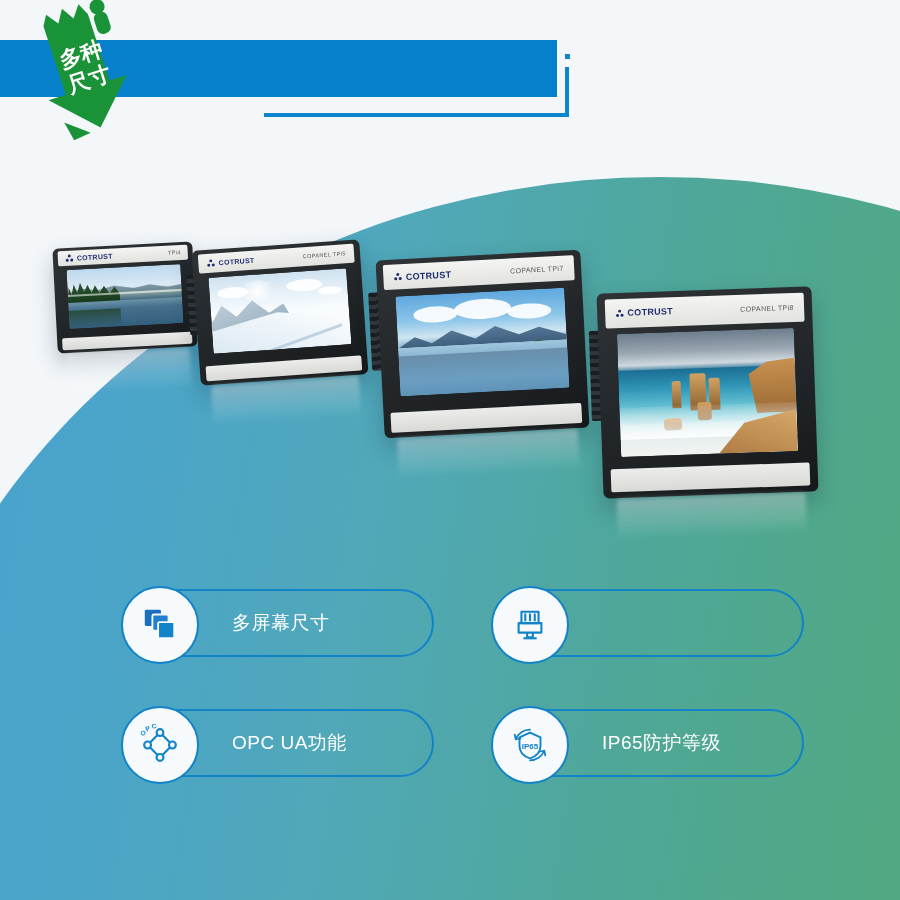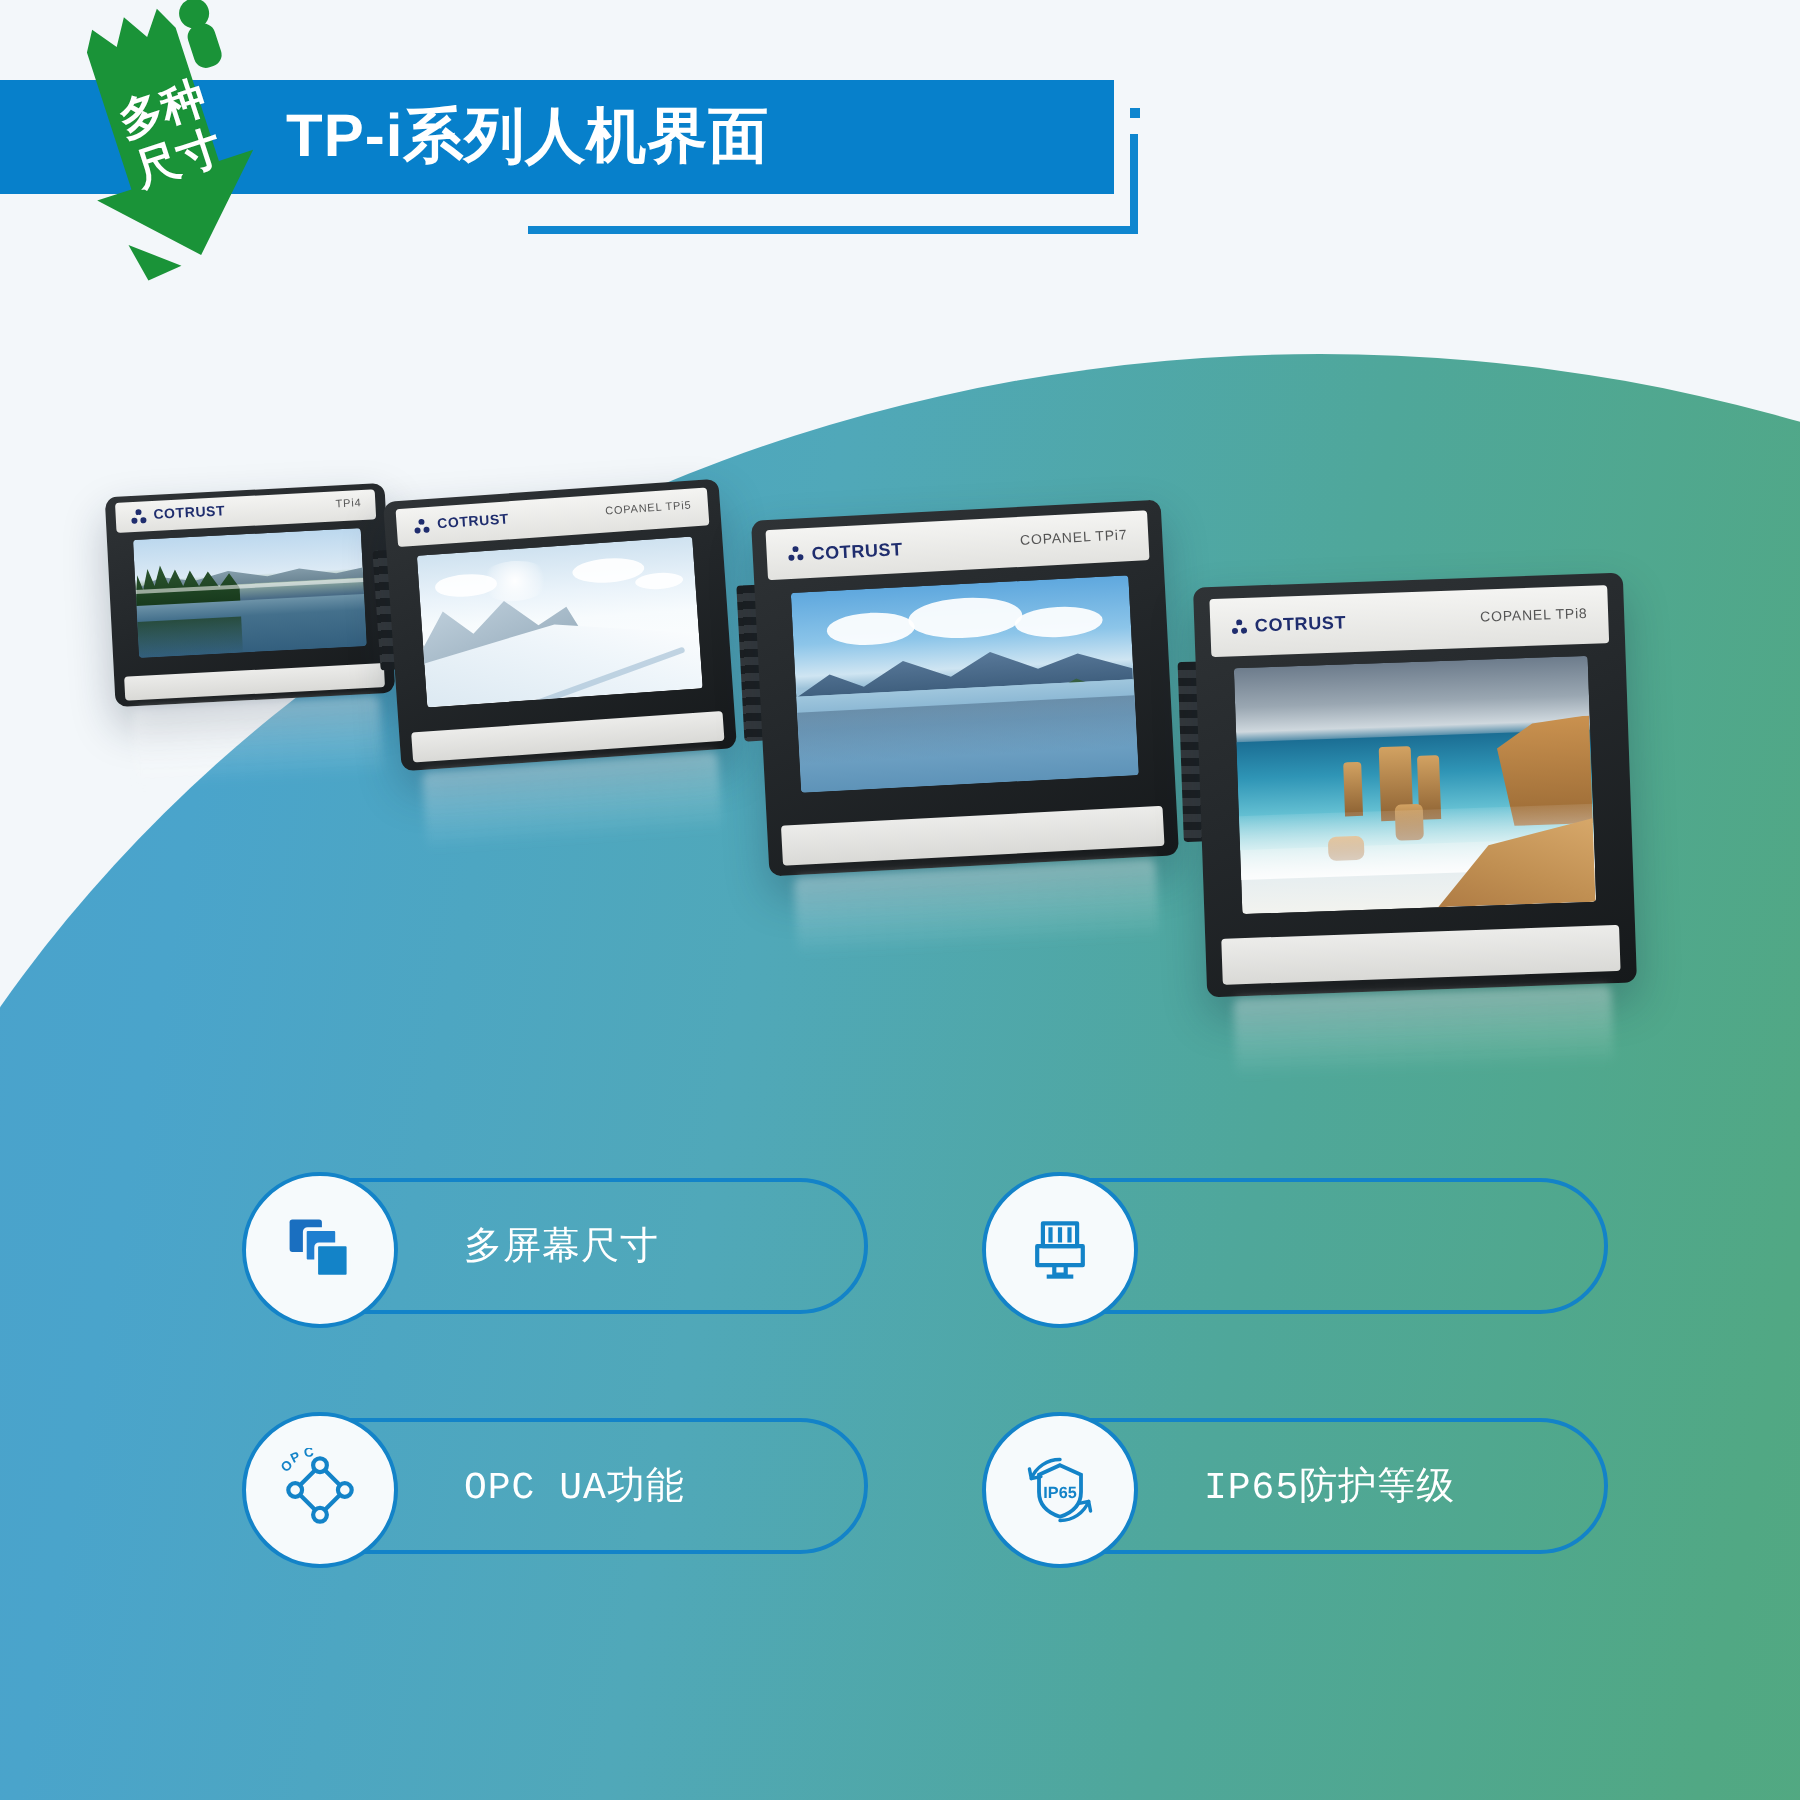--- a/index.html
+++ b/index.html
@@ -179,37 +179,35 @@
     position:absolute;left:-3px;top:-5px;
     width:78px;height:78px;border-radius:50%;
     background:#f6fafc;
     border:2px solid #1383c8;
     display:flex;align-items:center;justify-content:center;
     box-sizing:border-box;
   }
   .pill .plabel{
     margin-left:108px;color:#ffffff;font-size:19px;letter-spacing:.5px;
     white-space:nowrap;
-    font-family:Liberation Mono, monospace;
   }
   .p1{left:122px;top:14px;}
   .p2{left:492px;top:14px;}
   .p3{left:122px;top:134px;}
   .p4{left:492px;top:134px;}
 </style>
 </head>
 <body>
 
 <div class="page">
 
   <div class="bg-curve"></div>
 
   <div class="header">
     <div class="title-bar"></div>
-    <div class="title-text">TP-i系列人机界面</div>
 
     <div class="bracket-v"></div>
     <div class="bracket-h"></div>
     <div class="bracket-dot"></div>
 
     <div class="badge">
       <svg width="130" height="132" viewBox="0 0 130 132" aria-hidden="true">
 
         <path d="M40 14 L46 4 L55 16 L63 3 L71 16 L80 4 L86 16
                  L86 86 L104 86 L63 128 L22 86 L40 86 Z" fill="#1a9338"></path>

